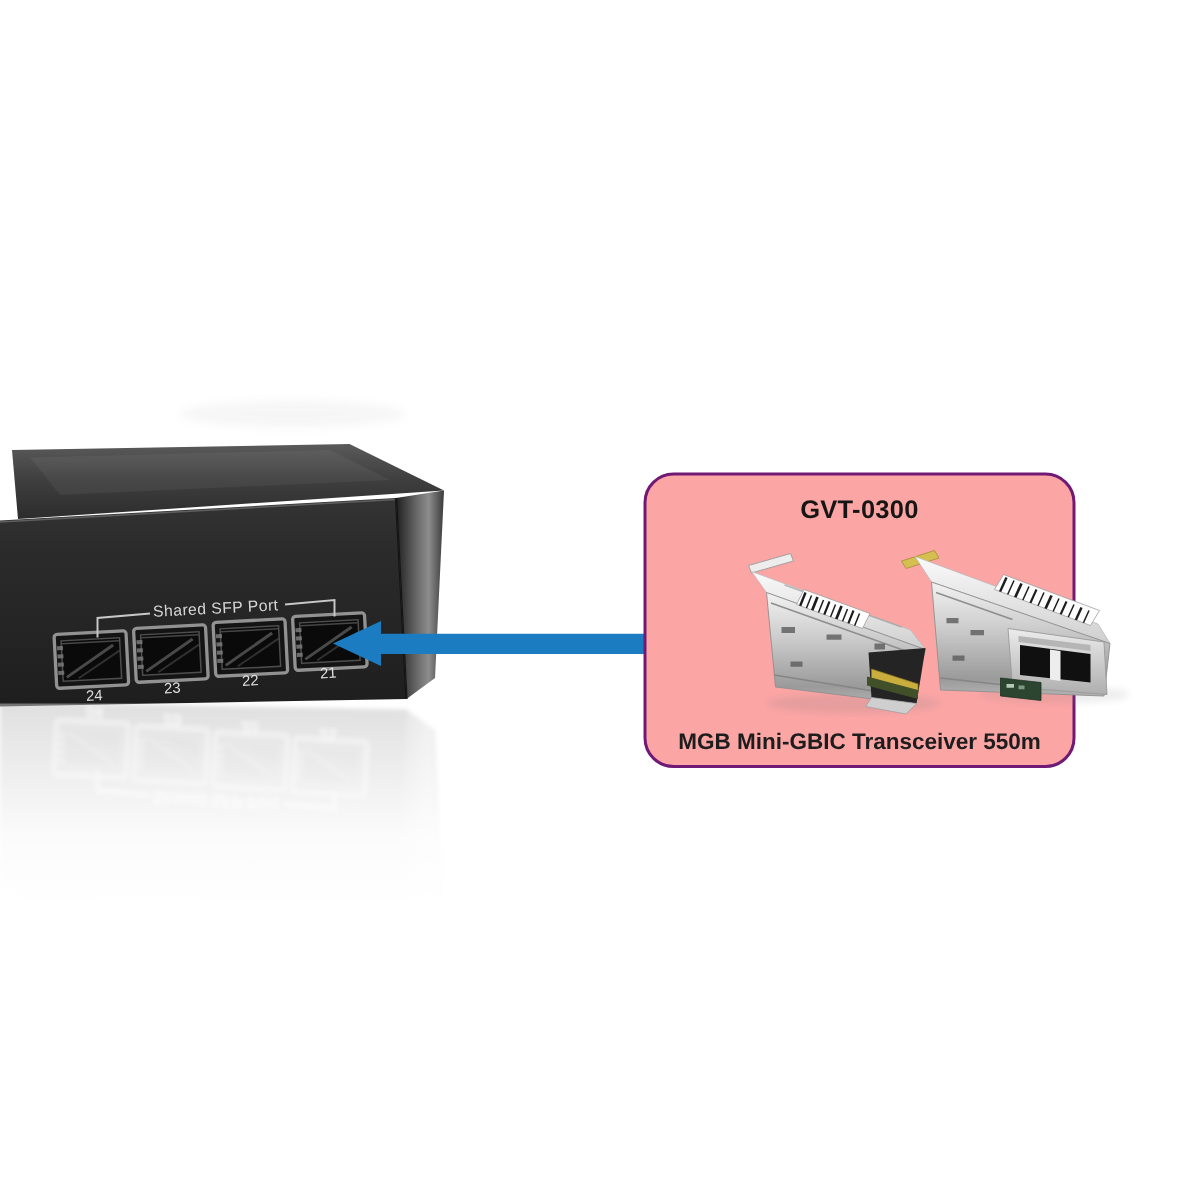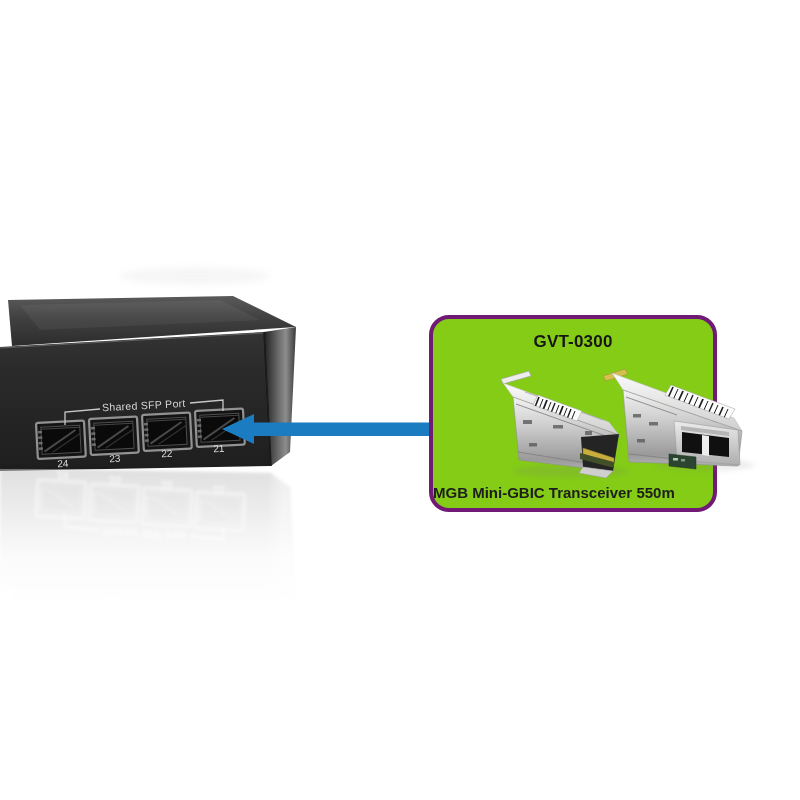--- a/index.html
+++ b/index.html
@@ -1,24 +1,24 @@
 <!DOCTYPE html>
 <html><head>
 <meta charset="utf-8">
 <style>
   html,body{margin:0;padding:0;background:#ffffff;}
   .canvas{position:relative;width:800px;height:800px;background:#ffffff;overflow:hidden;
           font-family:"Liberation Sans","DejaVu Sans",sans-serif;}
   .scene{position:absolute;left:0;top:0;}
   .callout{position:absolute;left:429px;top:315px;width:288px;height:197px;
-           box-sizing:border-box;background:#84cc16;border:4px solid #701a75;
+           box-sizing:border-box;background:#fca5a5;border:2px solid #701a75;
            border-radius:20px;}
   .callout-title{position:absolute;top:13px;left:0;width:100%;text-align:center;
            font-size:17px;font-weight:bold;color:#161616;letter-spacing:.2px;}
-  .callout-caption{position:absolute;bottom:7px;left:0;width:100%;
+  .callout-caption{position:absolute;bottom:7px;left:0;width:100%;text-align:center;
            font-size:15px;font-weight:bold;color:#1d1d1d;}
   .modules-svg{position:absolute;left:0;top:0;}
   .svg-label{font-family:"Liberation Sans","DejaVu Sans",sans-serif;}
 </style>
 </head>
 <body>
 
 <div class="canvas">
 
   <svg class="scene" width="800" height="800" viewBox="0 0 800 800">

